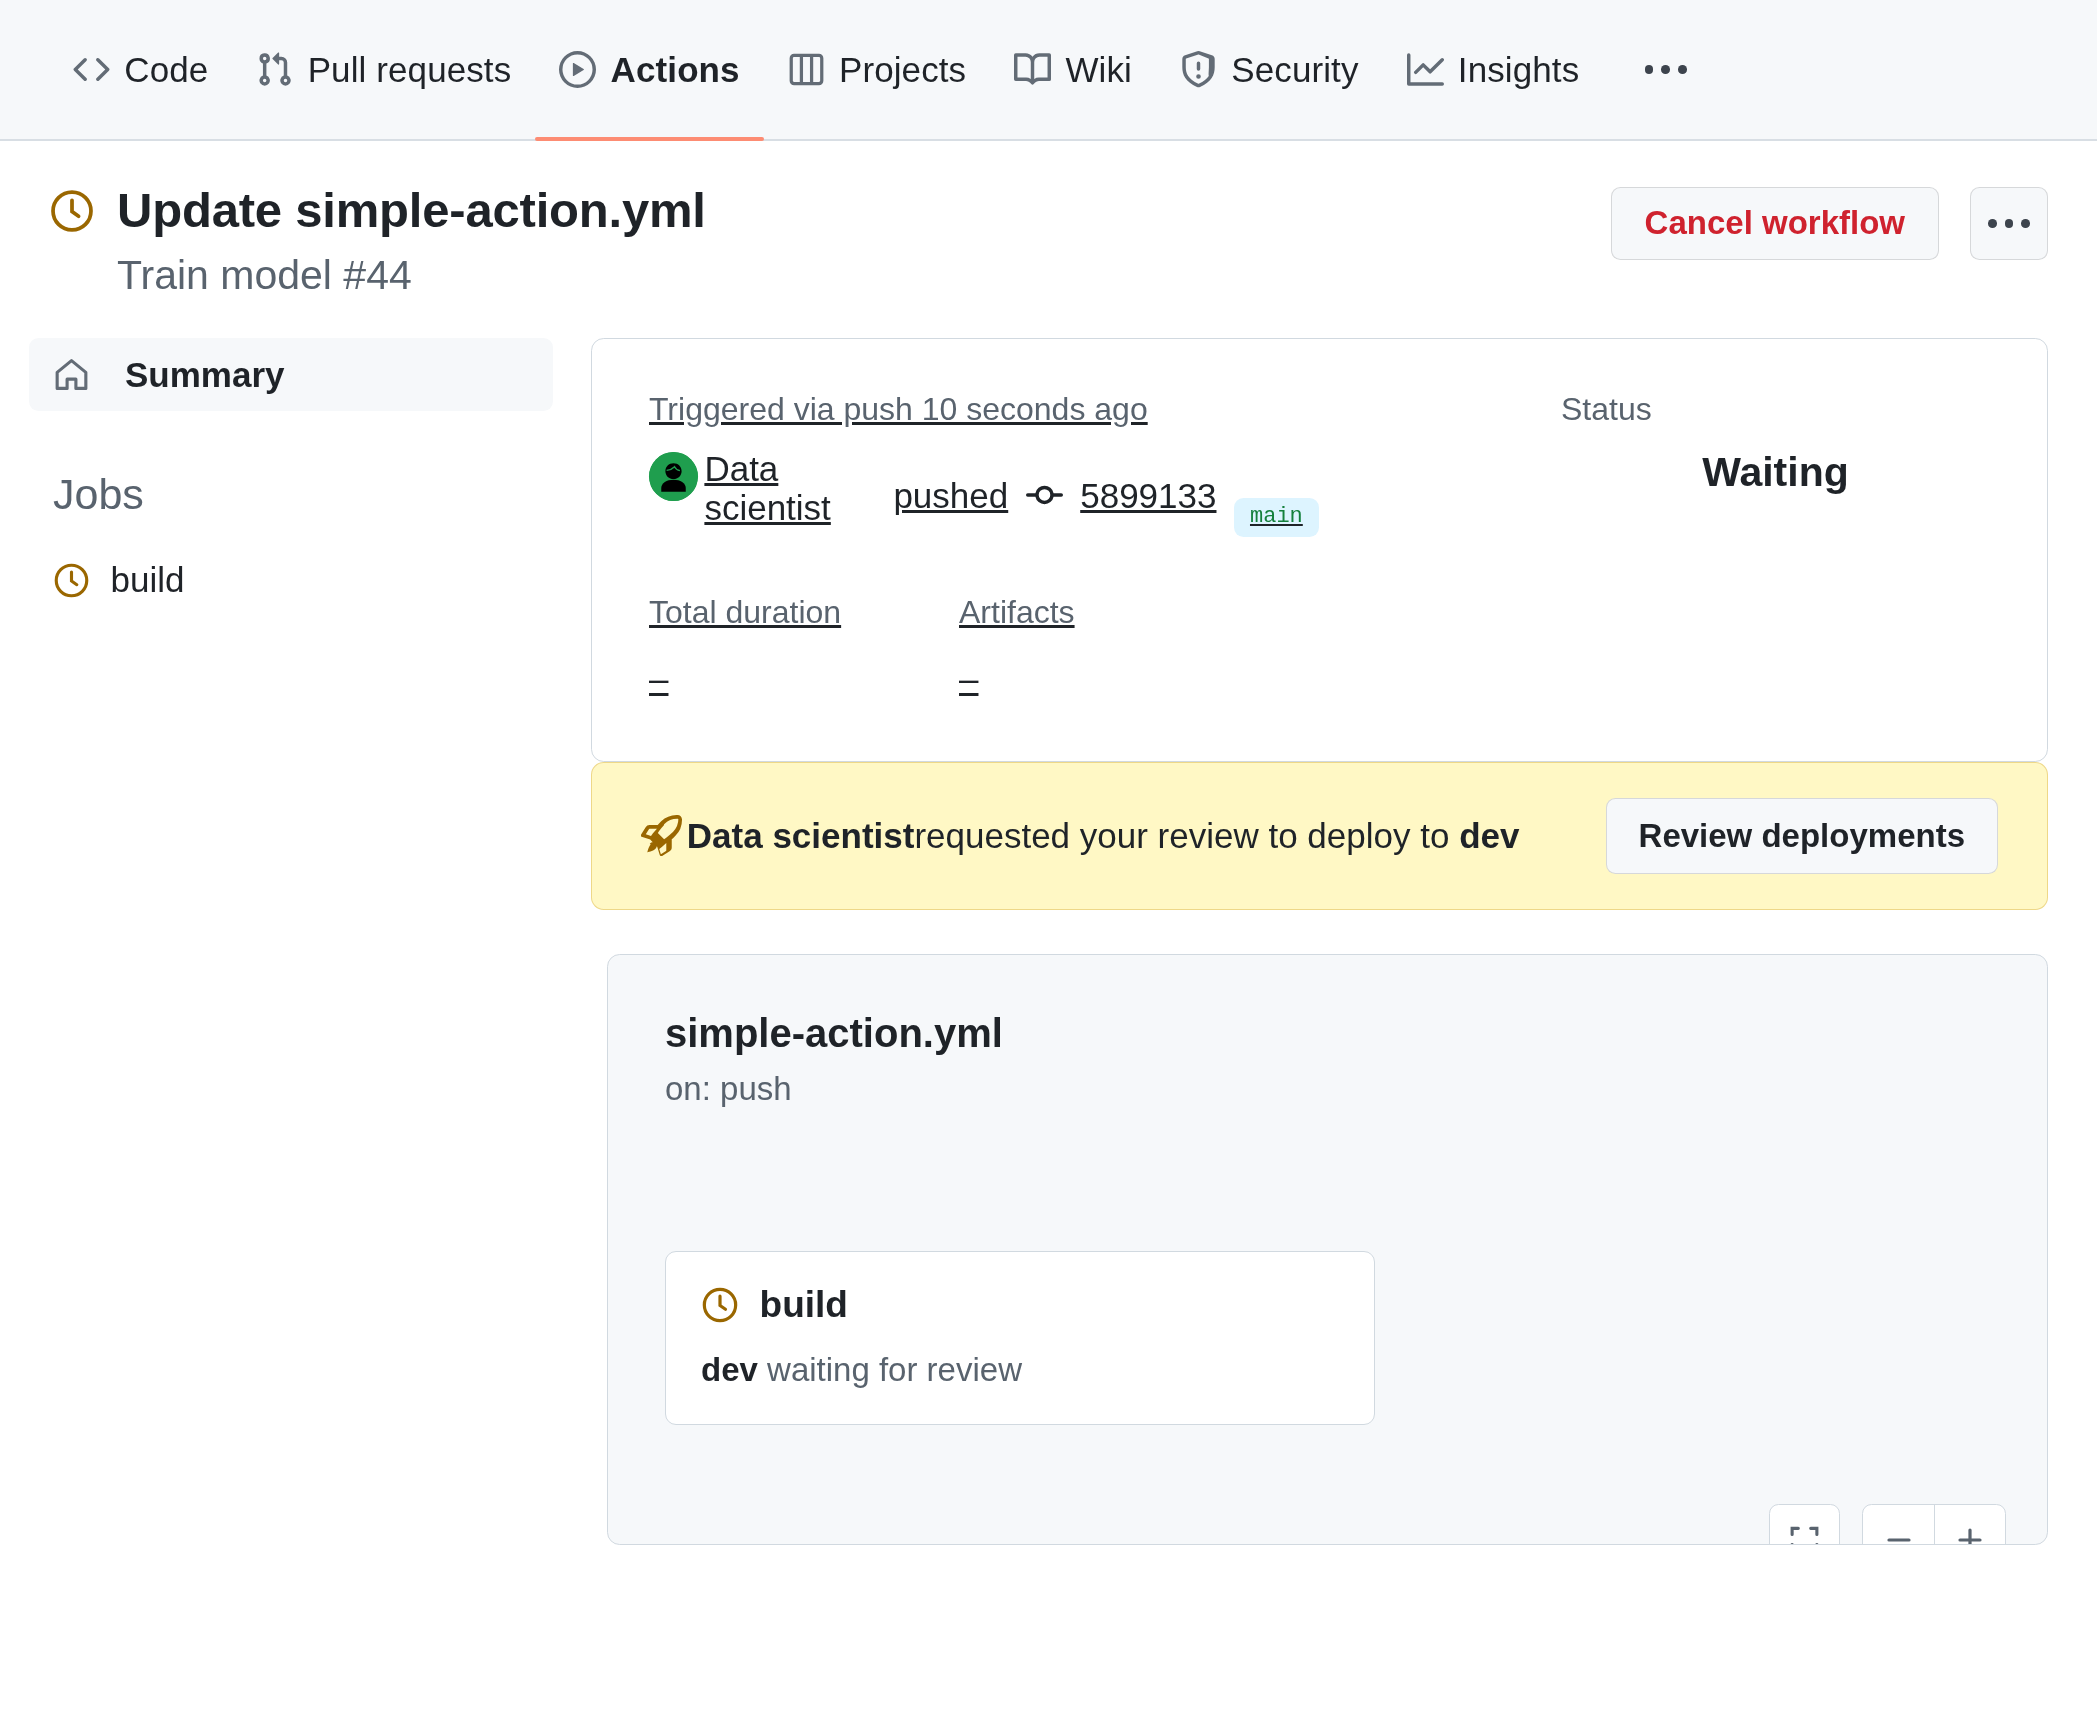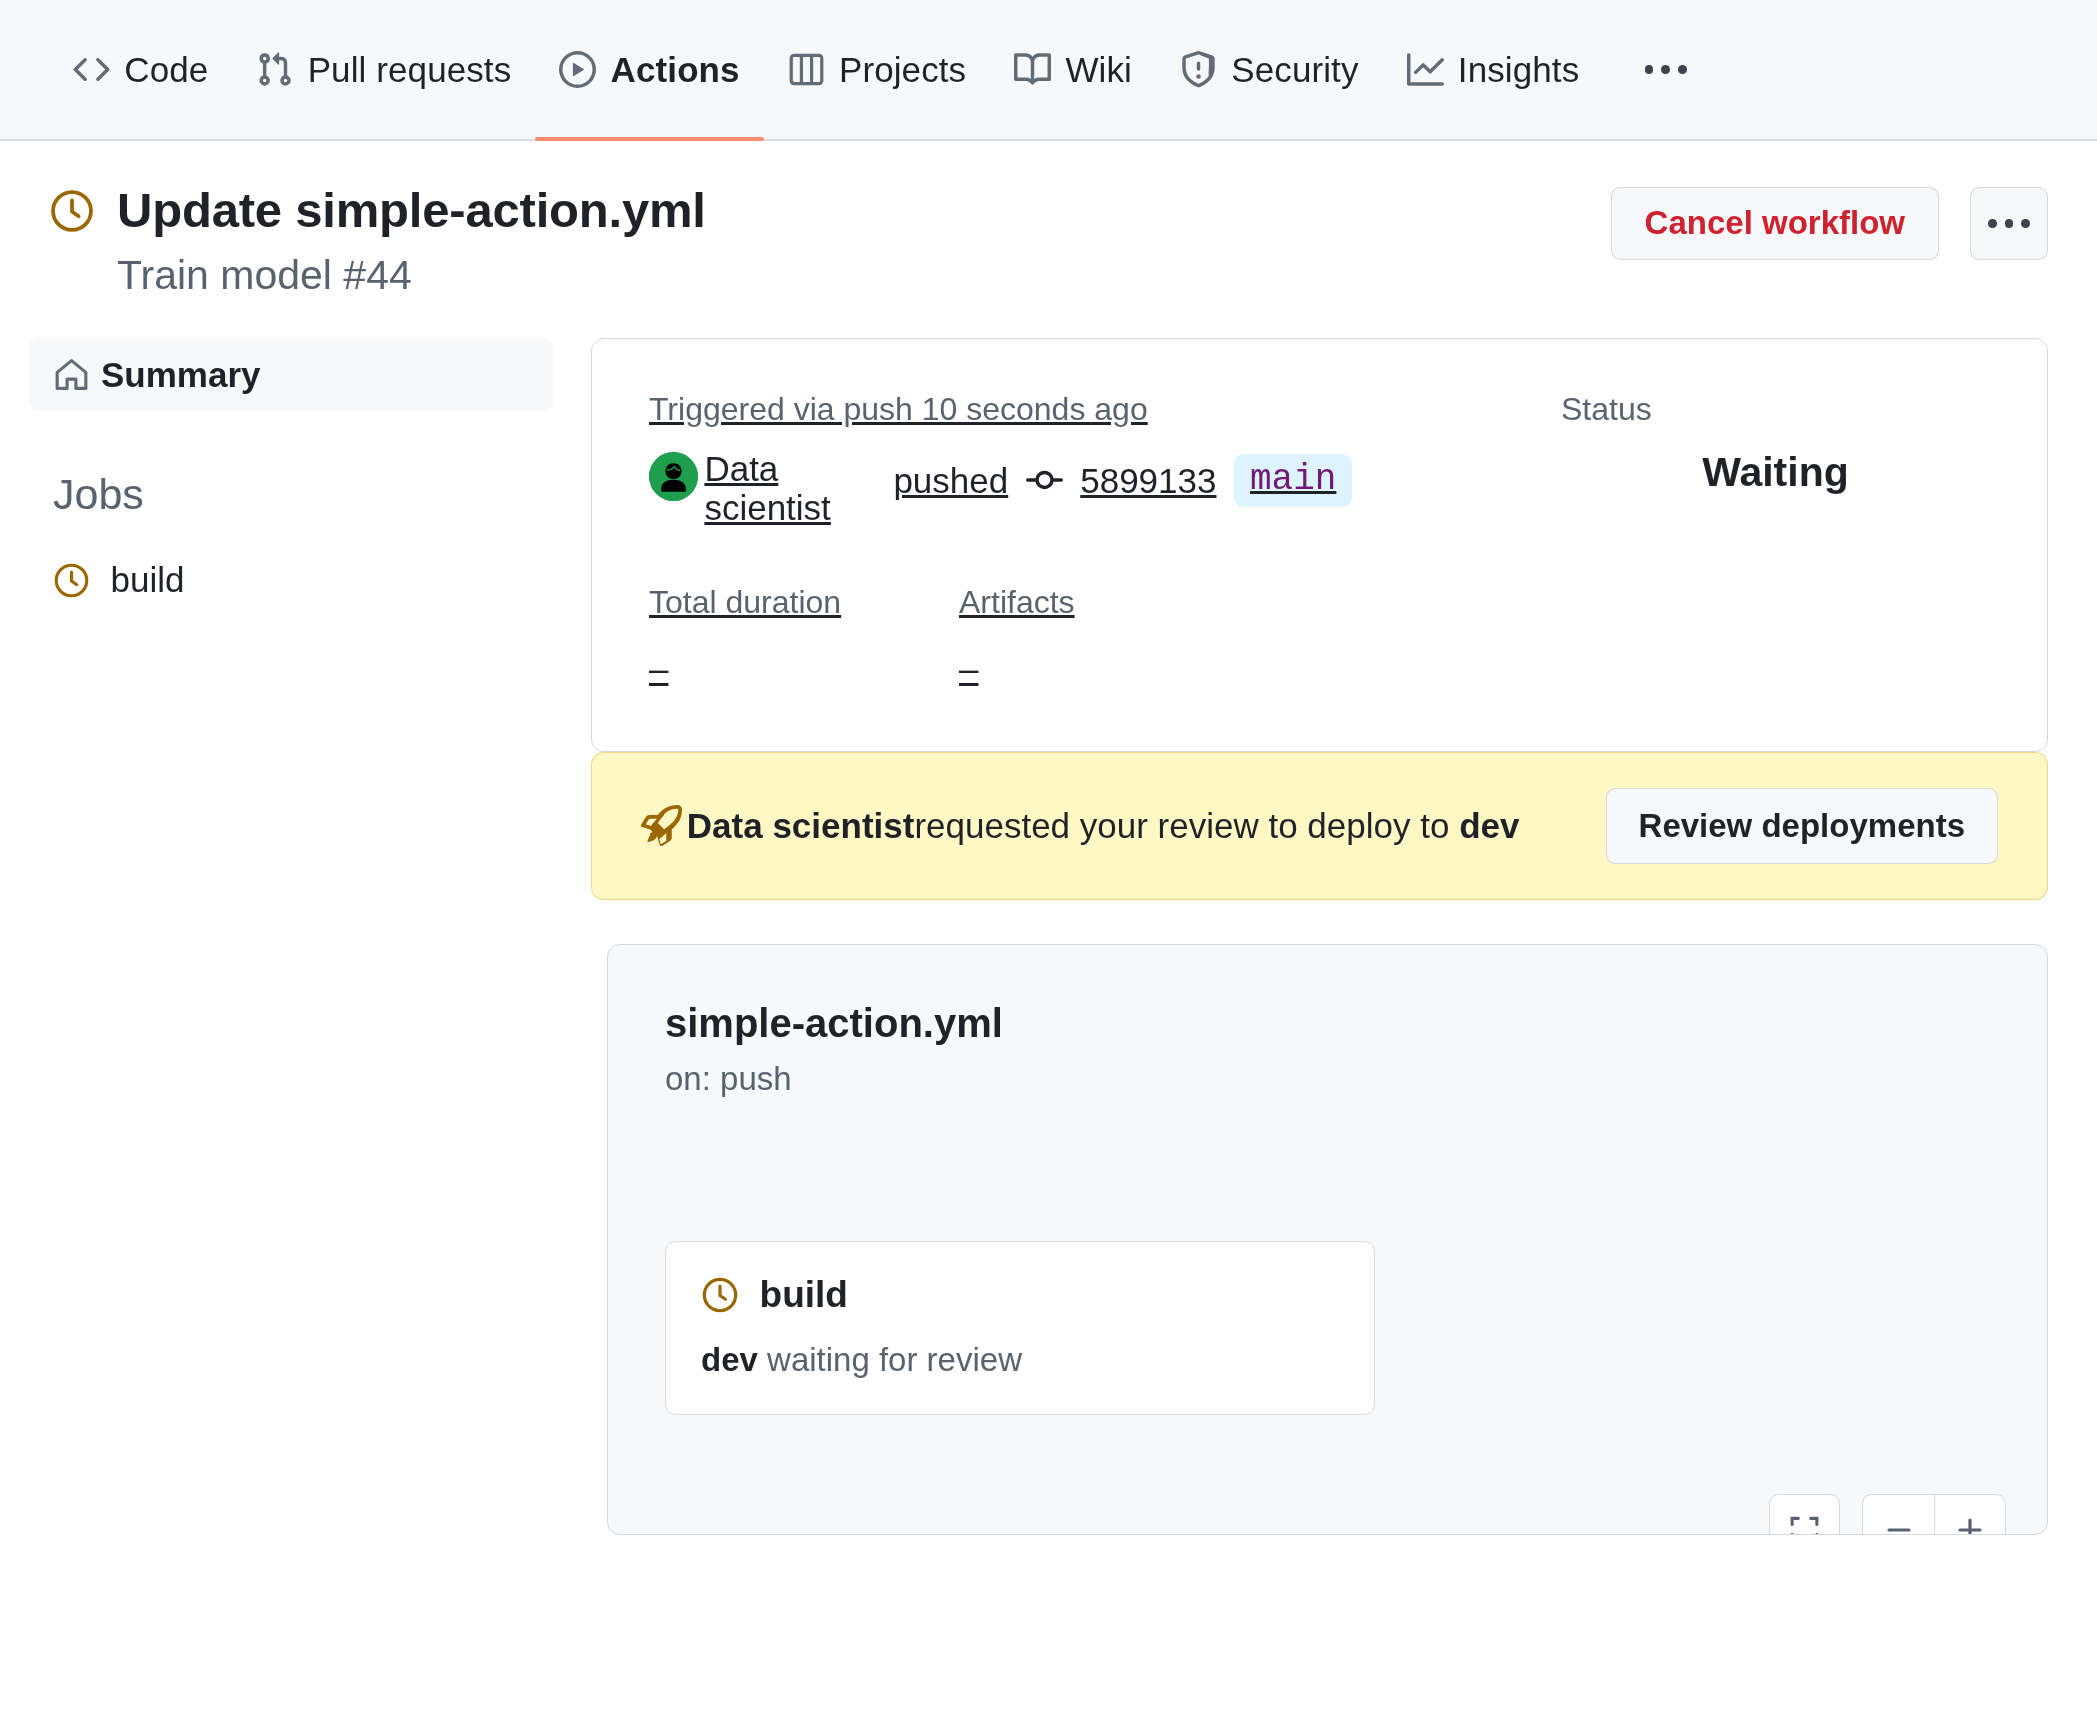--- a/index.html
+++ b/index.html
@@ -105,21 +105,21 @@
   
   .page-body {
     display: flex;
     padding: 38px 49px 0 29px;
     gap: 38px;
   }
 
   
   .sidebar { width: 524px; flex: none; padding-left: 0px; }
   .side-item {
-    display: flex; align-items: center; gap: 11px;
+    display: flex; align-items: center; gap: 35px;
     height: 73px;
     padding: 0 24px;
     border-radius: 9.5px;
     font-size: 35px;
     color: #1f2328;
     cursor: pointer;
   }
   .side-item.selected { background: #f6f8fa; font-weight: bold; }
   .side-icon { width: 37px; height: 37px; display: inline-flex; align-items: center; justify-content: center; flex: none; color: #636c76; }
   .side-icon svg { width: 37px; height: 37px; display: block; }
@@ -172,27 +172,28 @@
     margin-left: 6.4px;
     word-break: break-word;
   }
   .push-info { display: flex; align-items: center; gap: 17.5px; margin-left: 16px; padding-top: 4.8px; }
   .push-word { font-size: 35px; color: #1f2328; }
   .commit-icon { width: 37px; height: 37px; color: #1f2328; flex: none; }
   .commit-icon svg { width: 37px; height: 37px; display: block; }
   .commit-sha { font-size: 35px; color: #1f2328; }
   .branch-badge {
     background: #ddf4ff;
-    color: #701a75;
+    color: #15803d;
     border-radius: 9.5px;
     font-family: "Liberation Mono", monospace;
-    font-size: 36px;
+    font-size: 22px;
     padding: 8px 16px 9.5px 16px;
     line-height: 1;
     cursor: pointer;
+    margin-top: 44px;
   }
 
   .status-value { font-size: 41px; font-weight: bold; color: #1f2328; margin-top: 20.6px; text-align: center; }
 
   .stats-row { display: flex; margin-top: 56px; }
   .stat-col { width: 310px; }
   .stat-value { font-size: 35px; color: #1f2328; margin-top: 27px; }
 
   
   .review-banner {

